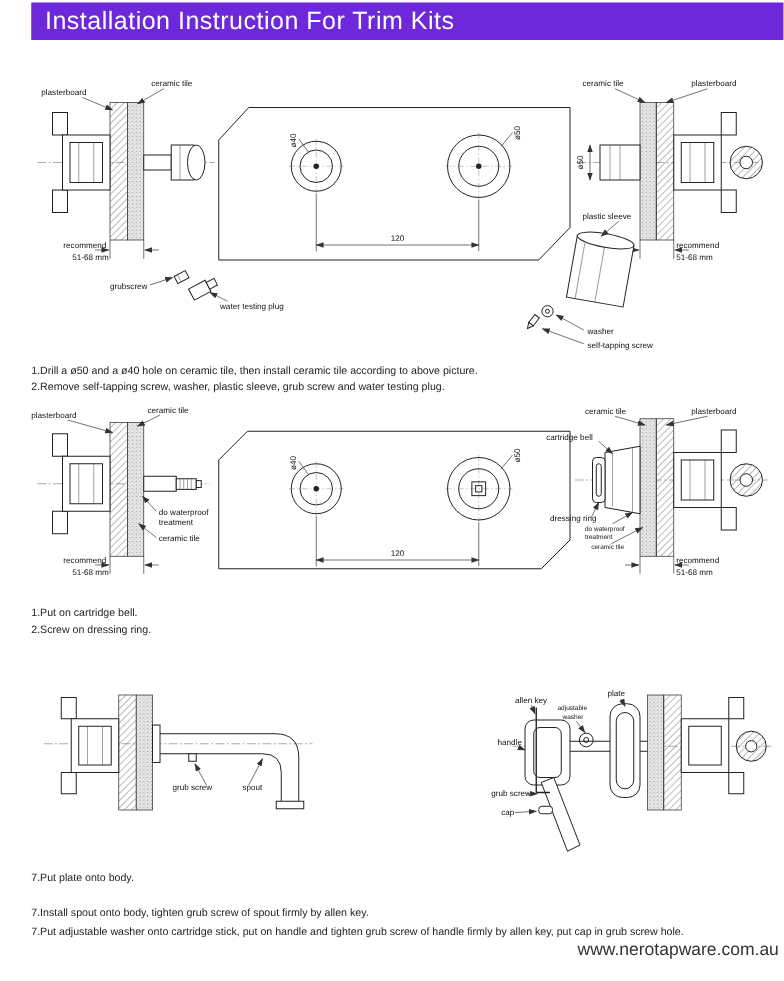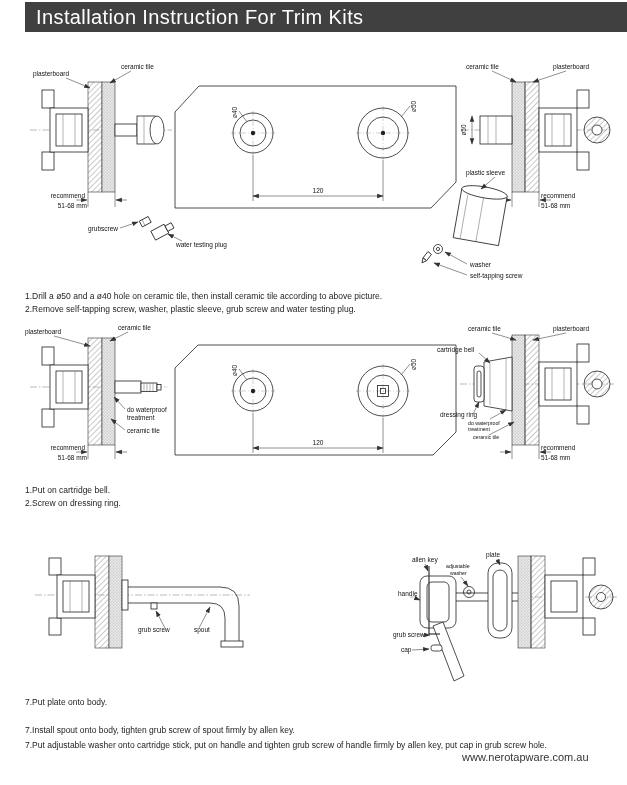--- a/index.html
+++ b/index.html
@@ -1,23 +1,23 @@
 <!DOCTYPE html>
 <html><head>
 <meta charset="utf-8">
 <style>
   html,body{margin:0;padding:0;background:#fff;}
   .page{position:relative;width:627px;height:785px;background:#ffffff;
         font-family:"Liberation Sans","DejaVu Sans",sans-serif;overflow:hidden;}
-  .titlebar{position:absolute;left:25px;top:2px;right:0;height:30px;background:#404040;
+  .titlebar{position:absolute;left:25px;top:2px;right:0;height:30px;background:#6d28d9;
             color:#fff;display:flex;align-items:center;padding-left:11px;box-sizing:border-box;}
   .titlebar span{font-size:20px;letter-spacing:.4px;}
   .diagram{position:absolute;left:0;top:0;}
   .step{position:absolute;left:25px;width:595px;font-size:8.5px;color:#1d1d1d;}
-  .footer{position:absolute;font-size:11px;color:#333;}
+  .footer{position:absolute;font-size:14px;color:#333;}
   
   .ln{fill:none;stroke:#222;stroke-width:.8;}
   .fw{fill:#fff;stroke:#222;stroke-width:.8;}
   .thin{stroke:#555;stroke-width:.45;fill:none;}
   .cl{stroke:#777;stroke-width:.5;stroke-dasharray:7 2 1.5 2;fill:none;}
   .clx{stroke:#888;stroke-width:.4;stroke-dasharray:5 2 1 2;fill:none;}
   .dim{stroke:#333;stroke-width:.55;fill:none;}
   .lead{stroke:#333;stroke-width:.55;fill:none;}
   .lbl{font-size:6.5px;fill:#111;}
   .lbl2{font-size:5.2px;fill:#111;}

